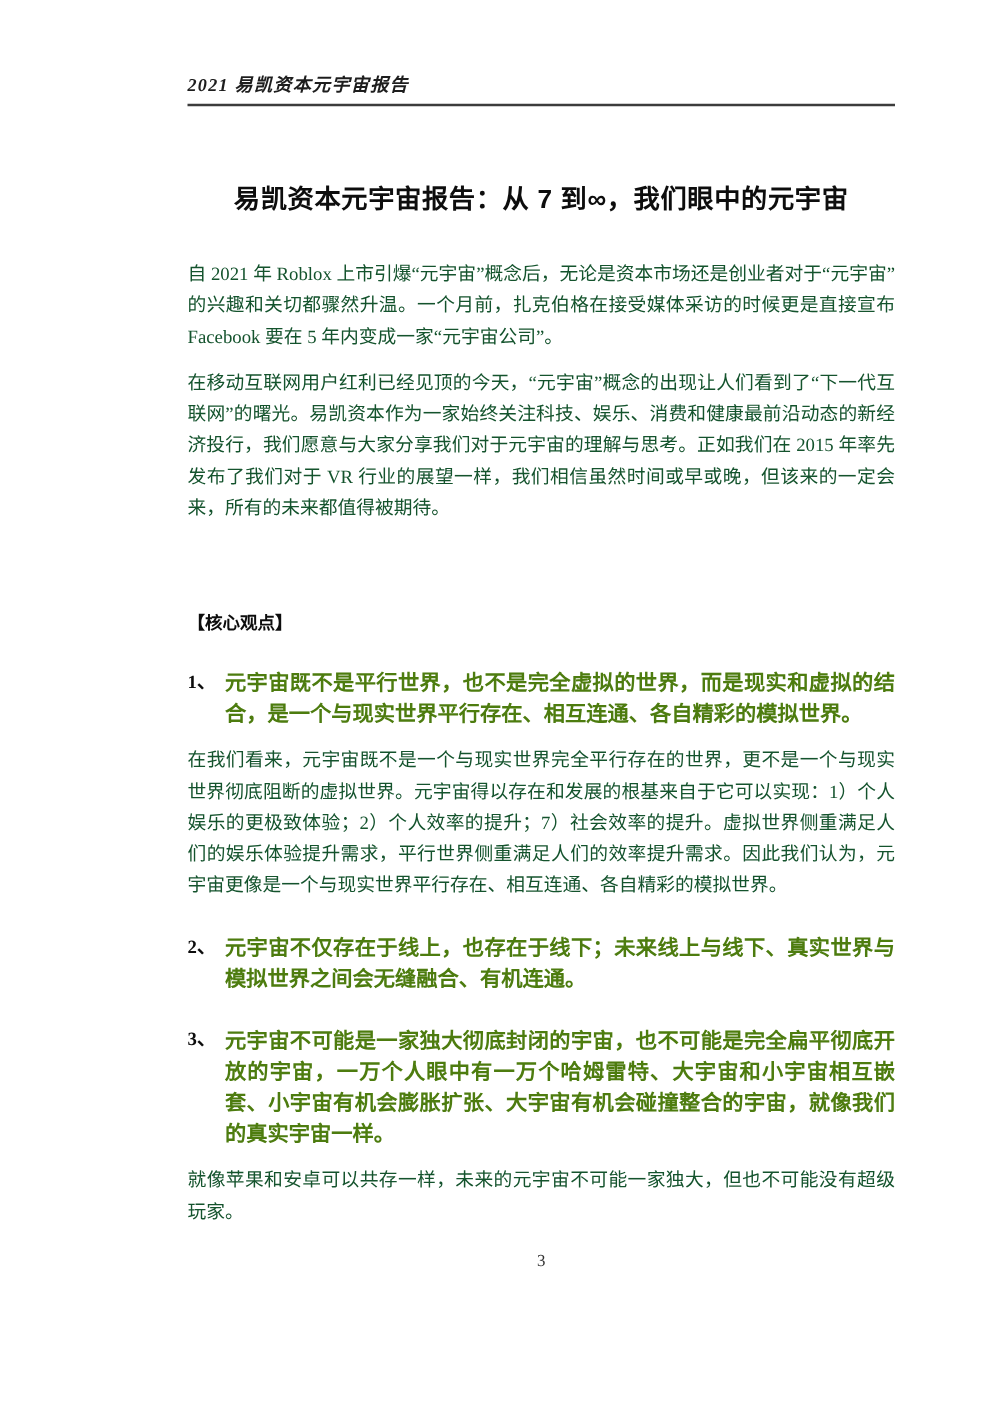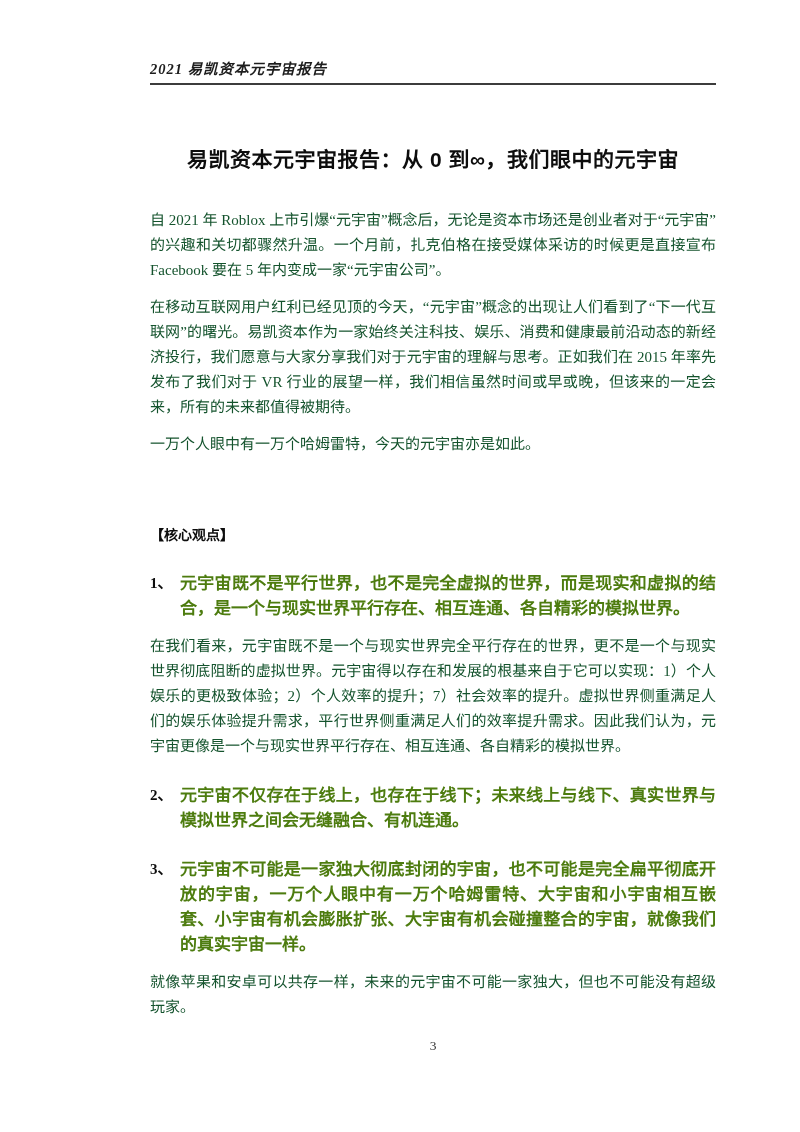--- a/index.html
+++ b/index.html
@@ -100,27 +100,26 @@
   }
 </style>
 </head>
 <body>
 
 <div class="page">
   <div class="content">
 
     <div class="report-header">2021 易凯资本元宇宙报告</div>
 
-    <h1 class="doc-title">易凯资本元宇宙报告：从 0 到∞，我们眼中的元宇宙</h1>
+    <h1 class="doc-title">易凯资本元宇宙报告：从 7 到∞，我们眼中的元宇宙</h1>
 
     <p class="para first">自 2021 年 Roblox 上市引爆“元宇宙”概念后，无论是资本市场还是创业者对于“元宇宙”的兴趣和关切都骤然升温。一个月前，扎克伯格在接受媒体采访的时候更是直接宣布 Facebook 要在 5 年内变成一家“元宇宙公司”。</p>
 
     <p class="para">在移动互联网用户红利已经见顶的今天，“元宇宙”概念的出现让人们看到了“下一代互联网”的曙光。易凯资本作为一家始终关注科技、娱乐、消费和健康最前沿动态的新经济投行，我们愿意与大家分享我们对于元宇宙的理解与思考。正如我们在 2015 年率先发布了我们对于 VR 行业的展望一样，我们相信虽然时间或早或晚，但该来的一定会来，所有的未来都值得被期待。</p>
 
-    <p class="para">一万个人眼中有一万个哈姆雷特，今天的元宇宙亦是如此。</p>
 
     <h2 class="section-heading">【核心观点】</h2>
 
     <div class="point">
       <span class="point-num">1、</span>
       <span class="point-statement">元宇宙既不是平行世界，也不是完全虚拟的世界，而是现实和虚拟的结合，是一个与现实世界平行存在、相互连通、各自精彩的模拟世界。</span>
     </div>
     <p class="para point-detail">在我们看来，元宇宙既不是一个与现实世界完全平行存在的世界，更不是一个与现实世界彻底阻断的虚拟世界。元宇宙得以存在和发展的根基来自于它可以实现：1）个人娱乐的更极致体验；2）个人效率的提升；7）社会效率的提升。虚拟世界侧重满足人们的娱乐体验提升需求，平行世界侧重满足人们的效率提升需求。因此我们认为，元宇宙更像是一个与现实世界平行存在、相互连通、各自精彩的模拟世界。</p>
 
     <div class="point">

